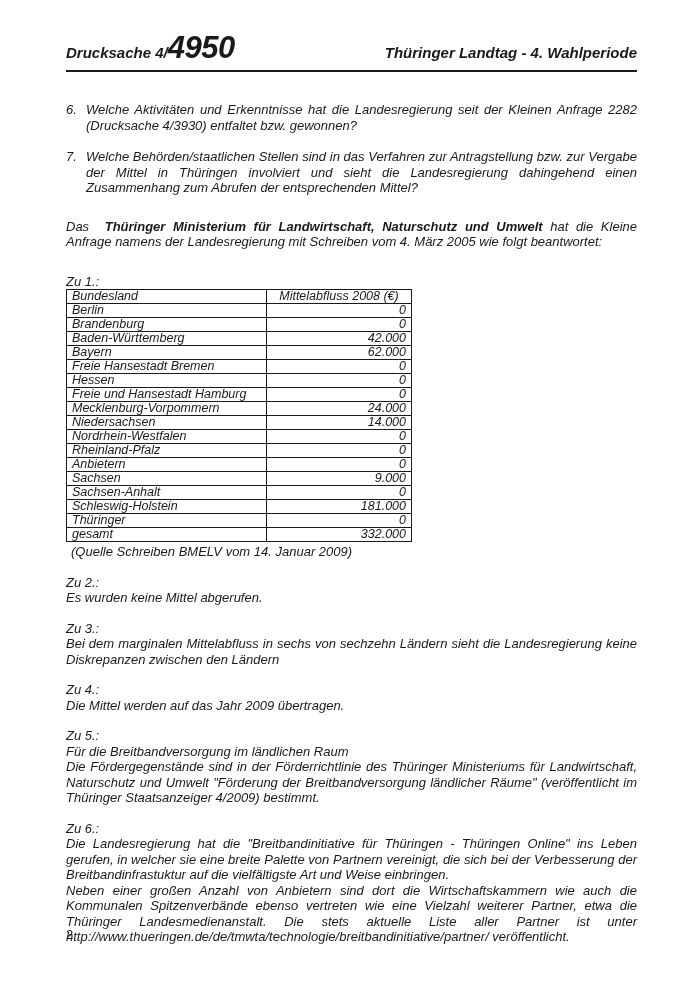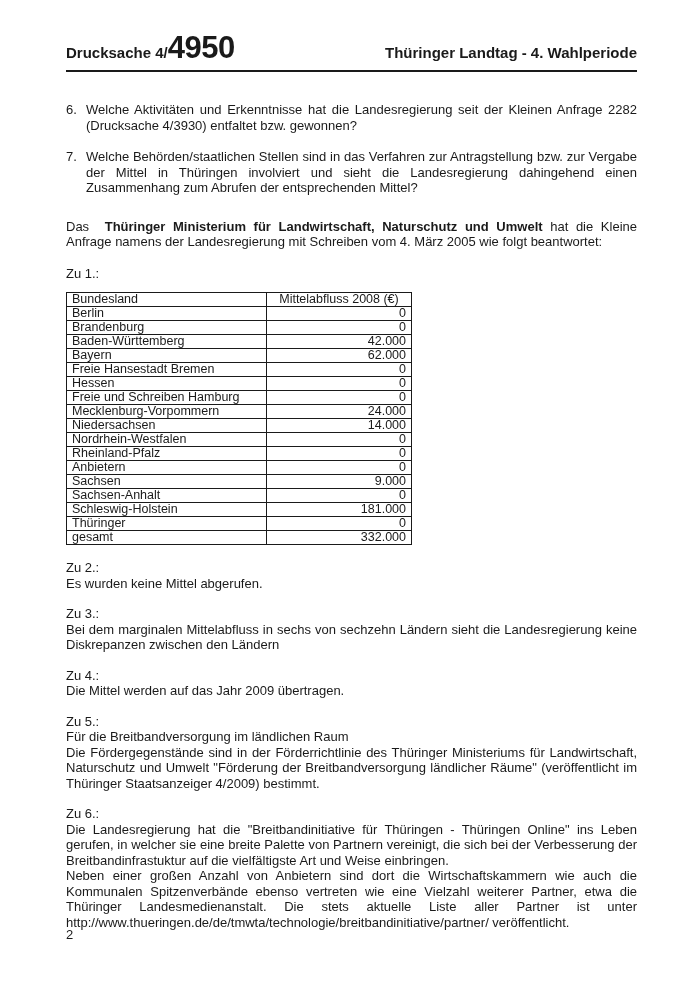--- a/index.html
+++ b/index.html
@@ -6,20 +6,21 @@
   html, body { background: #ffffff; }
   body {
     width: 700px; height: 990px;
     overflow: hidden;
     font-family: "Liberation Sans", "DejaVu Sans", sans-serif;
     color: #1a1a1a;
     position: relative;
   }
   .page {
     padding: 30px 63px 0 66px;
+    font-style: italic;
   }
   
   .doc-header {
     display: flex;
     justify-content: space-between;
     align-items: baseline;
     border-bottom: 2px solid #1a1a1a;
     padding-bottom: 4px;
   }
   .doc-header .h-left { white-space: nowrap; }
@@ -50,25 +51,25 @@
   }
   .q-text {
     flex: 1;
     text-align: justify;
   }
   .intro {
     margin-top: 23px;
     text-align: justify;
   }
   .bold { font-weight: bold; margin-left: 8px; }
-  .zu-label { margin-top: 16px; }
+  .zu-label { margin-top: 24px; }
   
   table.mittel {
     border-collapse: collapse;
-    margin-top: 11px;
+    margin-top: 0;
     table-layout: fixed;
     width: 345px;
   }
   table.mittel th, table.mittel td {
     border: 1px solid #1a1a1a;
     font-size: 12.5px;
     line-height: 12.5px;
     font-weight: normal;
     padding: 0 5px;
     height: 14px;
@@ -158,21 +159,21 @@
         </tr>
       <tr>
           <td class="land">Freie Hansestadt Bremen</td>
           <td class="value">0</td>
         </tr>
       <tr>
           <td class="land">Hessen</td>
           <td class="value">0</td>
         </tr>
       <tr>
-          <td class="land">Freie und Schreiben Hamburg</td>
+          <td class="land">Freie und Hansestadt Hamburg</td>
           <td class="value">0</td>
         </tr>
       <tr>
           <td class="land">Mecklenburg-Vorpommern</td>
           <td class="value">24.000</td>
         </tr>
       <tr>
           <td class="land">Niedersachsen</td>
           <td class="value">14.000</td>
         </tr>
@@ -203,20 +204,21 @@
       <tr>
           <td class="land">Thüringer</td>
           <td class="value">0</td>
         </tr>
       <tr>
           <td class="land">gesamt</td>
           <td class="value">332.000</td>
         </tr>
     </tbody>
   </table>
+  <div class="table-caption">(Quelle Schreiben BMELV vom 14. Januar 2009)</div>
 
   <div class="answer-section">
     <div class="a-label">Zu 2.:</div>
     <p class="a-para">Es wurden keine Mittel abgerufen.</p>
   </div>
 
   <div class="answer-section">
     <div class="a-label">Zu 3.:</div>
     <p class="a-para">Bei dem marginalen Mittelabfluss in sechs von sechzehn Ländern sieht die Landesregierung keine Diskrepanzen zwischen den Ländern</p>
   </div>

